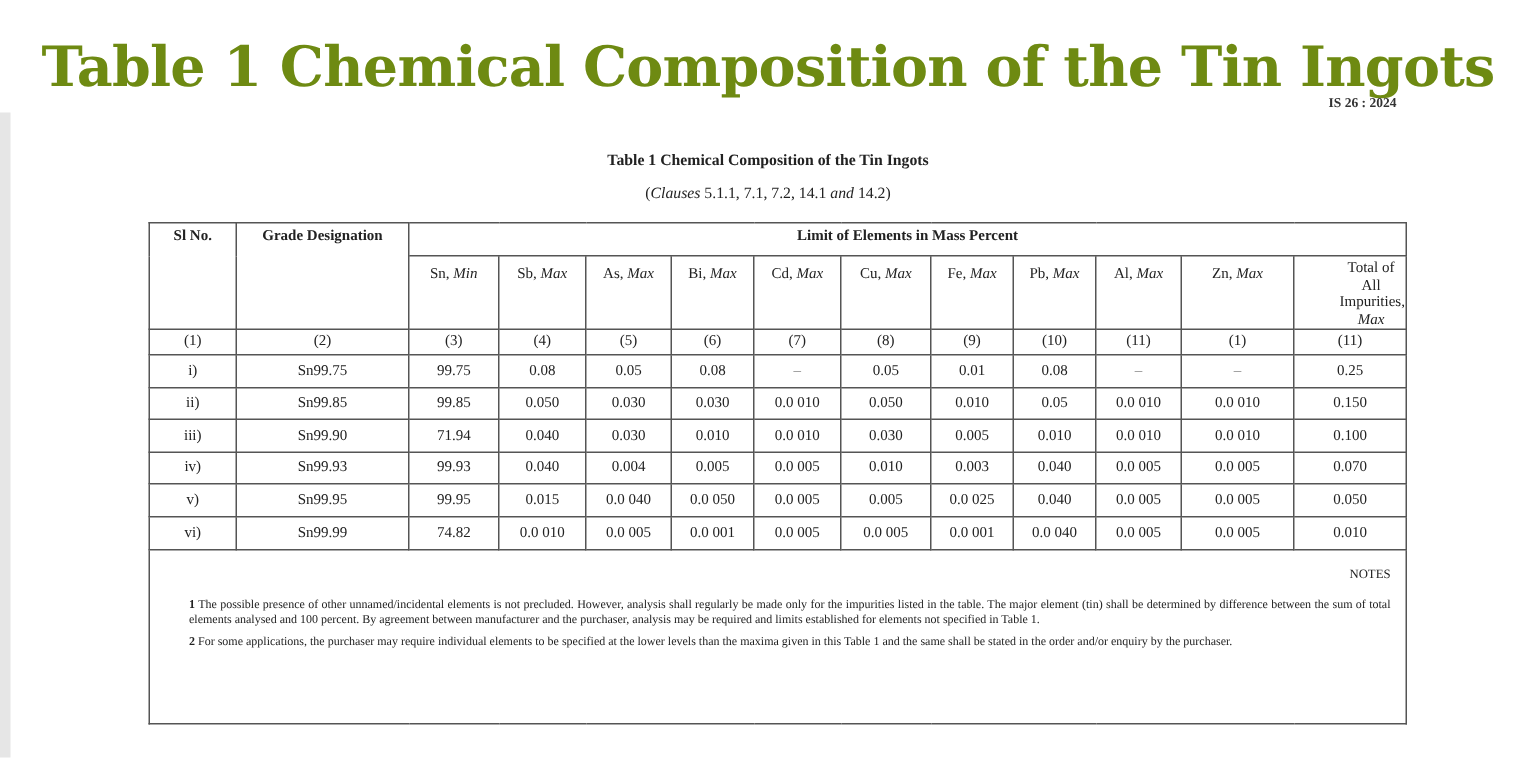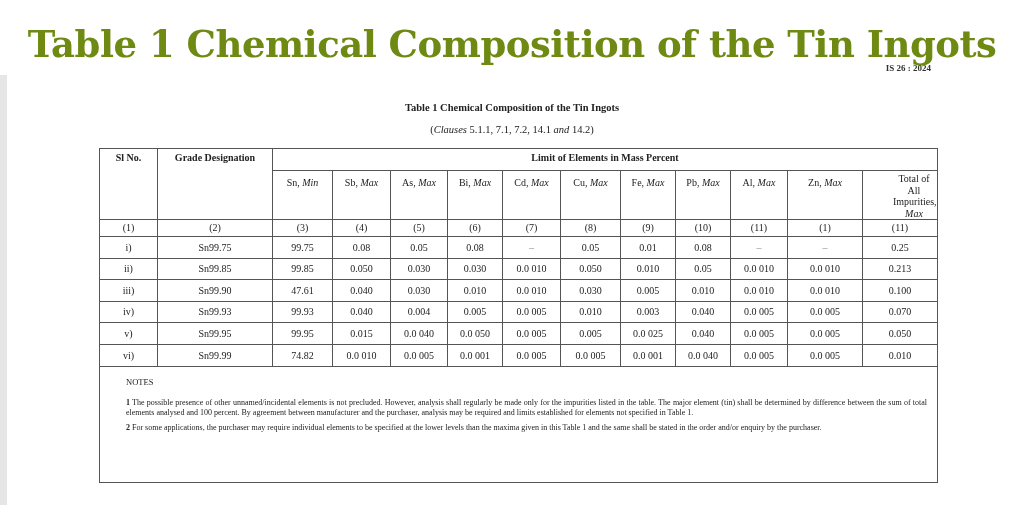--- a/index.html
+++ b/index.html
@@ -55,21 +55,21 @@
   .row-limit th { height: 22px; }
   .row-sub th { height: 38px; vertical-align: top; padding-top: 6px; margin-left: 20px; }
   .row-num td { height: 17px; }
   .row-data td { height: 21.6px; }
   .qual { font-style: italic; }
 
   .notes-cell {
     text-align: left; vertical-align: top; padding: 10px 10px 8px 26px;
     height: 116px; font-size: 8px; line-height: 1.3;
   }
-  .notes-heading { font-size: 8.5px; margin-bottom: 10px; display: block; }
+  .notes-heading { font-size: 8.5px; margin-bottom: 10px; display: block; text-align: right; }
   .note { display: block; margin-bottom: 5px; text-align: justify; }
   .note b { font-weight: bold; }
 </style>
 </head>
 <body>
 
 <div class="left-strip"></div>
 
 <div class="banner-title">Table 1 Chemical Composition of the Tin Ingots</div>
 
@@ -153,26 +153,26 @@
           <td>99.85</td>
           <td>0.050</td>
           <td>0.030</td>
           <td>0.030</td>
           <td>0.0 010</td>
           <td>0.050</td>
           <td>0.010</td>
           <td>0.05</td>
           <td>0.0 010</td>
           <td>0.0 010</td>
-          <td>0.213</td>
+          <td>0.150</td>
         </tr>
         <tr class="row-data">
           <td>iii)</td>
           <td>Sn99.90</td>
-          <td>47.61</td>
+          <td>71.94</td>
           <td>0.040</td>
           <td>0.030</td>
           <td>0.010</td>
           <td>0.0 010</td>
           <td>0.030</td>
           <td>0.005</td>
           <td>0.010</td>
           <td>0.0 010</td>
           <td>0.0 010</td>
           <td>0.100</td>

